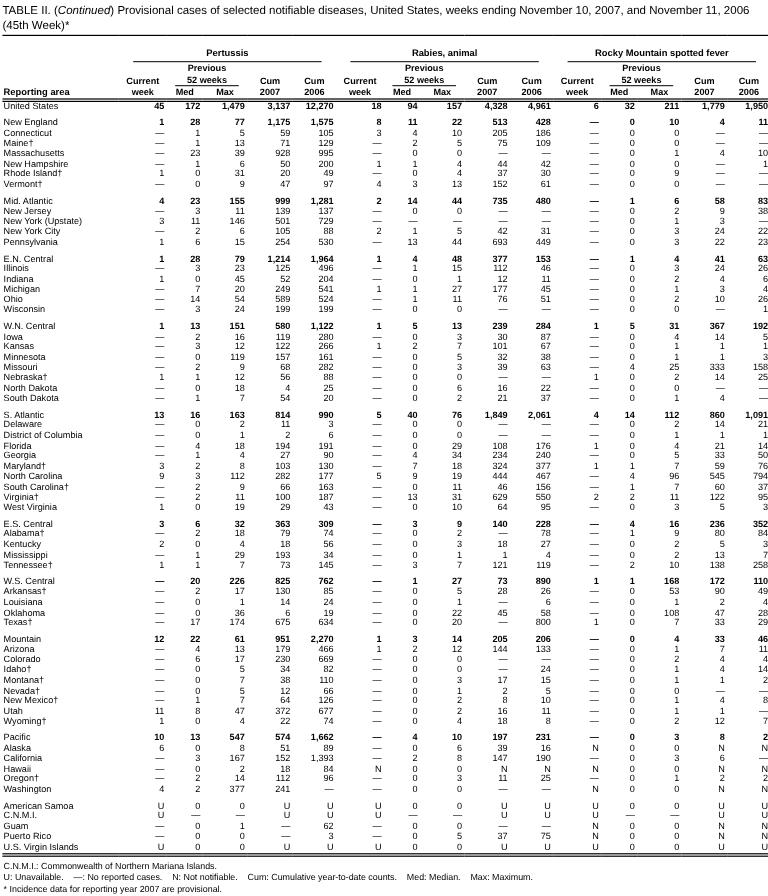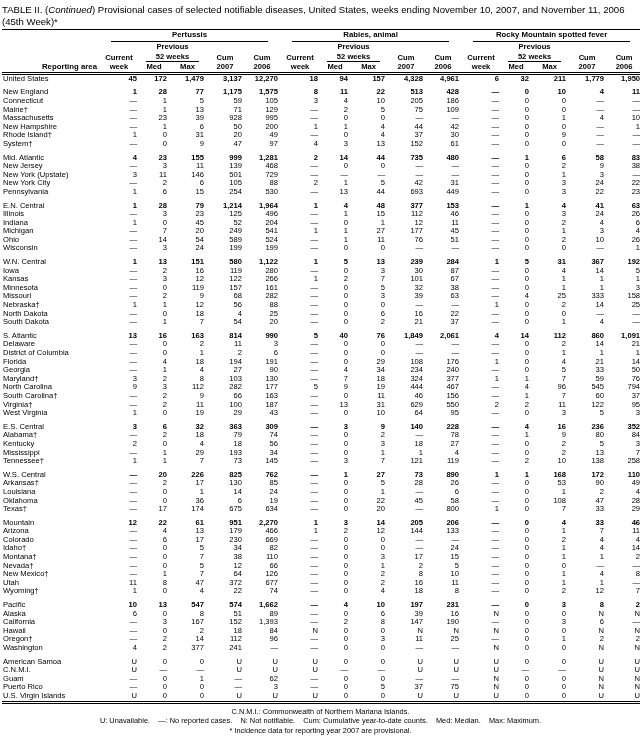--- a/index.html
+++ b/index.html
@@ -4,29 +4,29 @@
 <style>
   html,body{margin:0;padding:0;background:#fff;color:#000;}
   body{width:640px;font-family:"Liberation Sans","DejaVu Sans",sans-serif;-webkit-font-smoothing:antialiased;}
   .page{padding:4px 2px 0 2px;}
   .title{font-size:9.6px;font-weight:normal;line-height:1.22;margin:0 0 2px 0;letter-spacing:0;}
   .title .it{font-style:italic;}
   table{border-collapse:collapse;width:638px;table-layout:fixed;border-top:1px solid #000;border-bottom:3px double #000;margin-top:1px;}
   thead{border-bottom:3px double #000;}
   th,td{font-size:7.6px;line-height:8.6px;padding:0 2px;vertical-align:bottom;white-space:nowrap;overflow:hidden;}
   thead th{font-weight:bold;text-align:center;padding-top:1px;}
-  .group-name{border-bottom:1px solid #000;margin:0 10px;padding:0 0 1px 0;font-size:7.8px;}
+  .group-name{border-bottom:1px solid #000;margin:0 10px;padding:10px 0 1px 0;font-size:7.8px;}
   .u52{border-bottom:1px solid #000;margin:0 5px;padding-bottom:0px;}
-  th.area-hd{text-align:right;vertical-align:bottom;padding-left:1px;font-size:7.8px;}
+  th.area-hd{text-align:left;vertical-align:bottom;padding-left:1px;font-size:7.8px;}
   tbody th.area{text-align:left;font-weight:normal;padding-left:1px;}
   tbody tr.b th.area{font-weight:normal;}
   tbody tr.b td{font-weight:bold;}
   tbody td{text-align:right;}
   tbody tr.gap th,tbody tr.gap td{padding-top:5px;}
-  .footnotes{margin-top:3px;font-size:7.4px;line-height:1.32;padding-left:1px;text-align:center;}
+  .footnotes{margin-top:3px;font-size:7.4px;line-height:1.32;padding-left:1px;}
   .footnotes div{white-space:pre-wrap;}
 </style>
 </head>
 <body>
 
 <div class="page">
 
   <p class="title"><span>TABLE II. (</span><span class="it">Continued</span><span>) Provisional cases of selected notifiable diseases, United States, weeks ending November 10, 2007, and November 11, 2006 (45th Week)*</span></p>
 
   <table>
@@ -234,21 +234,21 @@
           <td>4</td>
           <td>37</td>
           <td>30</td>
           <td>—</td>
           <td>0</td>
           <td>9</td>
           <td>—</td>
           <td>—</td>
         </tr>
         <tr>
-          <th class="area">System†</th>
+          <th class="area">Vermont†</th>
           <td>—</td>
           <td>0</td>
           <td>9</td>
           <td>47</td>
           <td>97</td>
           <td>4</td>
           <td>3</td>
           <td>13</td>
           <td>152</td>
           <td>61</td>
@@ -275,21 +275,21 @@
           <td>6</td>
           <td>58</td>
           <td>83</td>
         </tr>
         <tr>
           <th class="area">New Jersey</th>
           <td>—</td>
           <td>3</td>
           <td>11</td>
           <td>139</td>
-          <td>468</td>
+          <td>137</td>
           <td>—</td>
           <td>0</td>
           <td>0</td>
           <td>—</td>
           <td>—</td>
           <td>—</td>
           <td>0</td>
           <td>2</td>
           <td>9</td>
           <td>38</td>

